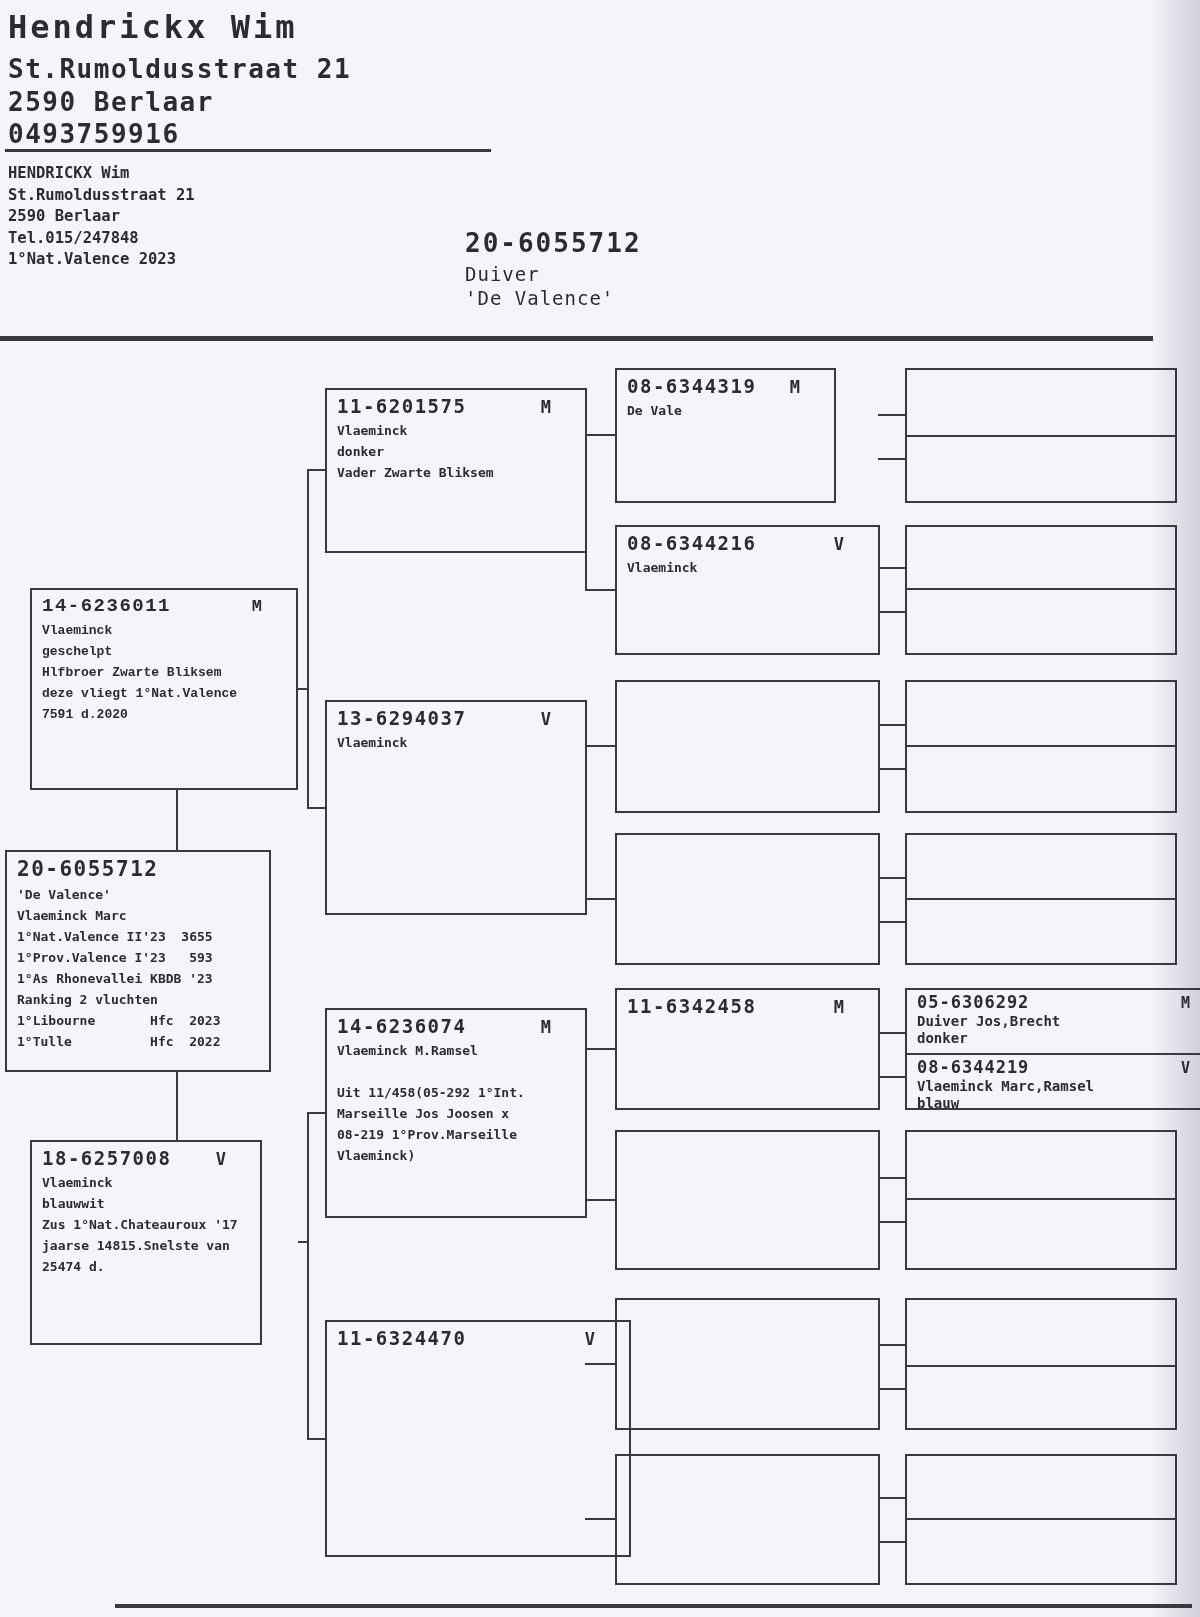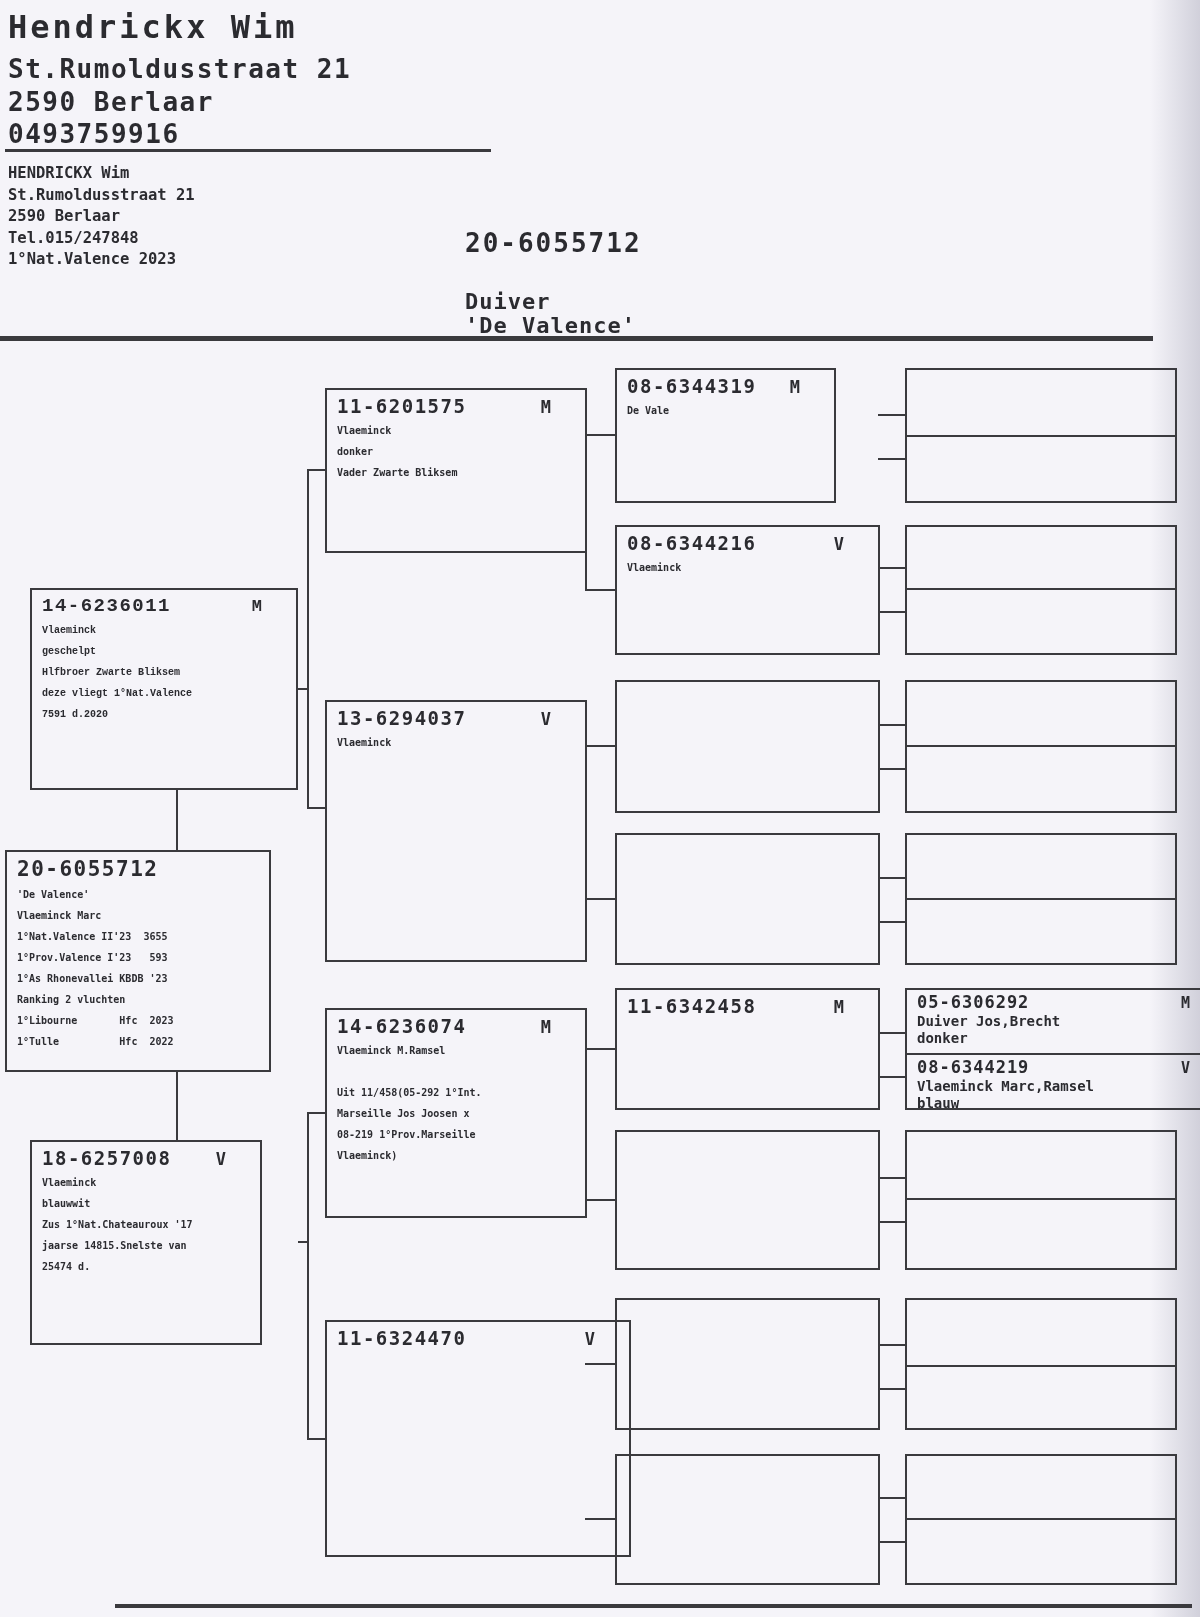--- a/index.html
+++ b/index.html
@@ -9,30 +9,30 @@
     font-family:"DejaVu Sans Mono","Liberation Mono",monospace;
     color:#2b2b30;overflow:hidden;
   }
   .abs{position:absolute;}
   .ln{position:absolute;background:#3a3a3e;}
   
   .lh-name{font-size:32px;font-weight:700;letter-spacing:3px;}
   .lh-line{font-size:26px;font-weight:700;letter-spacing:1.5px;}
   .owner-block{font-size:15.5px;font-weight:700;line-height:21.5px;white-space:pre;}
   .bird-ring{font-size:26px;font-weight:700;letter-spacing:2px;}
-  .bird-sub{font-size:22px;font-weight:700;letter-spacing:1px;margin-top:26px;}
+  .bird-sub{font-size:19px;font-weight:400;letter-spacing:1px;}
   
   .pbox{
     position:absolute;border:2px solid #3a3a3e;box-sizing:border-box;
     padding:5px 8px 0 10px;background:transparent;
   }
   .ring-line{display:flex;justify-content:space-between;align-items:baseline;
     font-size:19px;font-weight:700;letter-spacing:1.5px;padding-right:26px;margin-bottom:3px;}
   .ring-line .sex{font-size:17px;letter-spacing:0;}
-  .pbody{font-size:10px;font-weight:700;line-height:21px;white-space:pre;}
+  .pbody{font-size:13px;font-weight:700;line-height:21px;white-space:pre;}
   .subject .ring-line{font-size:21px;padding-right:0;}
   
   .pair{position:absolute;border:2px solid #3a3a3e;box-sizing:border-box;background:transparent;}
   .pair .cell{box-sizing:border-box;padding:2px 6px 0 10px;}
   .pair .cell.top{border-bottom:2px solid #3a3a3e;}
   .pair .ring-line{font-size:17px;letter-spacing:1px;padding-right:14px;margin-bottom:1px;}
   .pair .ring-line .sex{font-size:15px;}
   .pair .pbody{font-size:14px;line-height:17px;}
   .scan-shadow{position:absolute;top:0;height:1617px;pointer-events:none;}
 </style>
@@ -100,21 +100,21 @@
 <div class="pbox" style="left:325px;top:388px;width:262px;height:165px;">
   <div class="ring-line">
       <span>11-6201575</span>
       <span class="sex">M</span>
     </div>
   <div class="pbody">Vlaeminck
 donker
 Vader Zwarte Bliksem</div>
 </div>
 
-<div class="pbox" style="left:325px;top:700px;width:262px;height:262px;">
+<div class="pbox" style="left:325px;top:700px;width:262px;height:215px;">
   <div class="ring-line">
       <span>13-6294037</span>
       <span class="sex">V</span>
     </div>
   <div class="pbody">Vlaeminck</div>
 </div>
 
 <div class="pbox" style="left:325px;top:1008px;width:262px;height:210px;">
   <div class="ring-line">
       <span>14-6236074</span>

